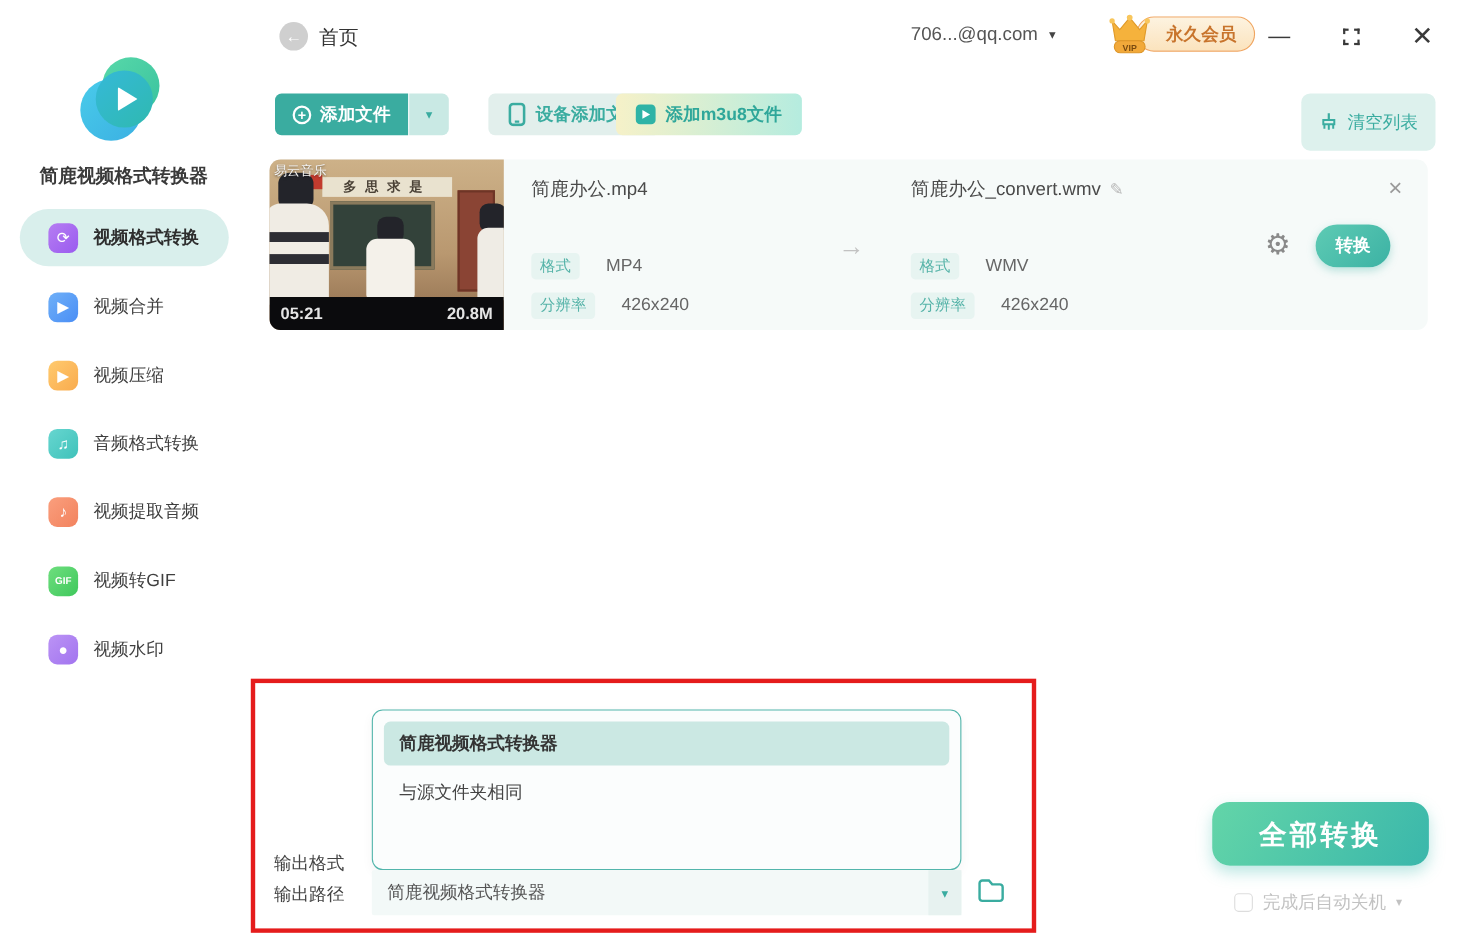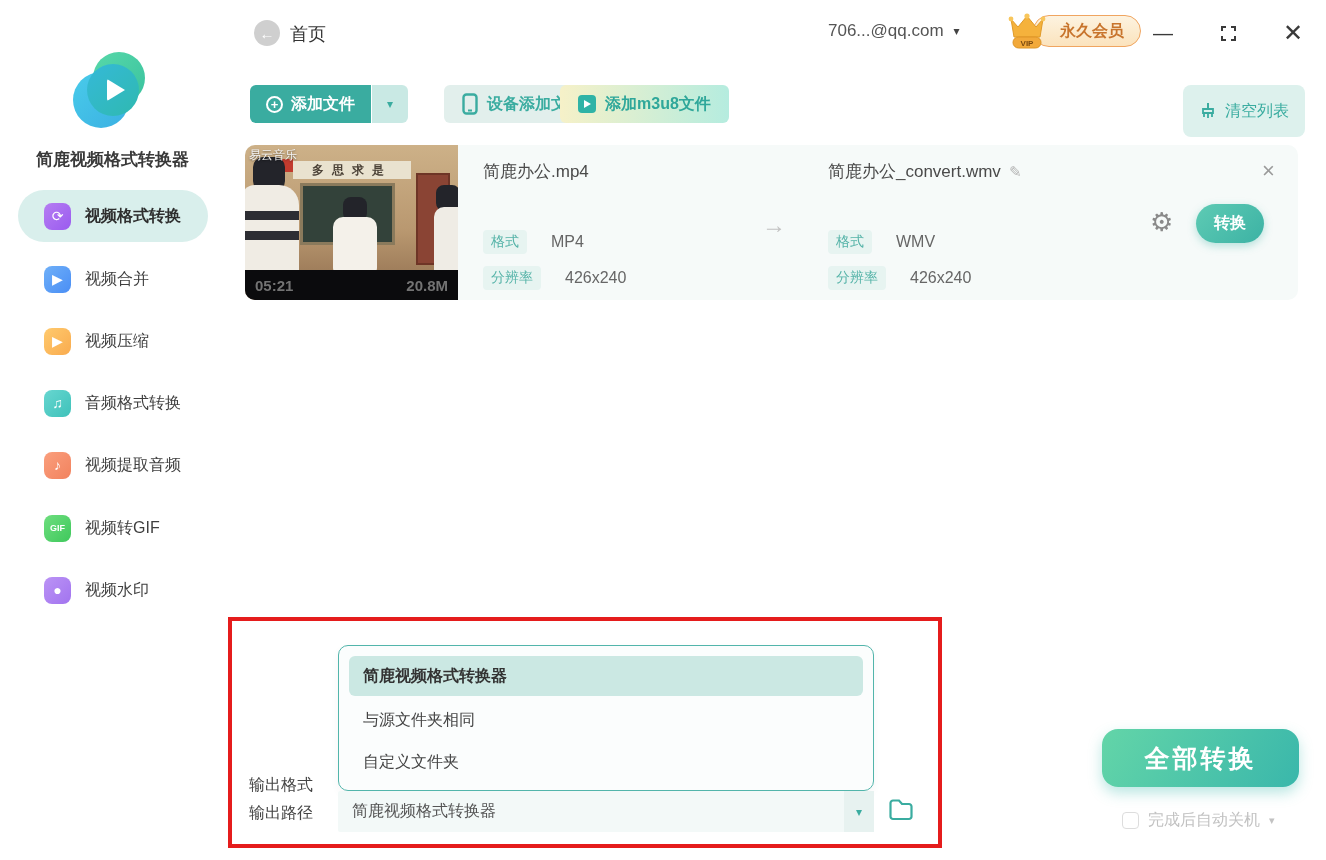--- a/index.html
+++ b/index.html
@@ -63,21 +63,21 @@
   .thumb .p1 { position:absolute; left:-4px; top:40px; width:58px; height:92px; background:#f0ece4; border-radius:14px 20px 0 0; }
   .thumb .p1 b { position:absolute; left:0; right:0; height:9px; background:#2d2d33; }
   .thumb .p1 .s1 { top:26px; } .thumb .p1 .s2 { top:46px; }
   .thumb .head1 { position:absolute; left:8px; top:12px; width:32px; height:34px; background:#23242a; border-radius:10px; }
   .thumb .p2 { position:absolute; left:88px; top:72px; width:44px; height:55px; background:#f4f1ea; border-radius:10px 10px 4px 4px; }
   .thumb .head2 { position:absolute; left:98px; top:52px; width:24px; height:24px; background:#23242a; border-radius:8px; }
   .thumb .p3 { position:absolute; right:-6px; top:62px; width:30px; height:66px; background:#efece5; border-radius:10px 0 0 0; }
   .thumb .head3 { position:absolute; right:-2px; top:40px; width:24px; height:26px; background:#23242a; border-radius:8px; }
   .thumb .wm { position:absolute; left:4px; top:2px; color:#f3f3f3; font-size:12px; text-shadow:0 1px 2px rgba(0,0,0,.5); }
   .thumb .botbar { position:absolute; left:0; right:0; bottom:0; height:30px; background:#0b0b0d; display:flex; align-items:center; justify-content:space-between; padding:0 10px; }
-  .thumb .dur,.thumb .fsize { color:#737373; font-size:15px; font-weight:bold; }
+  .thumb .dur,.thumb .fsize { color:#e5e5e5; font-size:15px; font-weight:bold; }
   .thumb .sub { position:absolute; left:0; right:0; bottom:14px; text-align:center; color:#9a9a9a; font-size:7px; }
   .thumb .sub2 { position:absolute; left:0; right:0; bottom:5px; text-align:center; color:#777; font-size:6px; }
 
   .src-name { left:483px; top:160px; font-size:17px; color:#4a4a4a; }
   .tgt-name { left:828px; top:160px; font-size:17px; color:#4a4a4a; display:flex; align-items:center; gap:8px; }
   .pencil { color:#b5b5b5; font-size:15px; cursor:pointer; }
   .meta-row { display:flex; align-items:center; gap:24px; }
   .badge { background:#e7f4f1; color:#55b3a8; font-size:14px; padding:3px 8px; border-radius:4px; }
   .meta-val { font-size:16px; color:#666; }
   .fmt-src { left:483px; top:230px; } .res-src { left:483px; top:266px; }
@@ -299,23 +299,20 @@
 
 <div class="abs out-fmt-label">输出格式</div>
 
 <div class="abs dropdown-panel">
   <div class="dd-opt-sel">
       <span>简鹿视频格式转换器</span>
     </div>
   <div class="dd-opt o2">
       <span>与源文件夹相同</span>
     </div>
-  <div class="dd-opt o3">
-      <span>自定义文件夹</span>
-    </div>
 </div>
 
 <div class="abs out-path-label">输出路径</div>
 <div class="abs path-select">
   <span class="val">简鹿视频格式转换器</span>
   <span class="dd">
       <span>▾</span>
     </span>
 </div>
 <div class="abs folder-btn">

